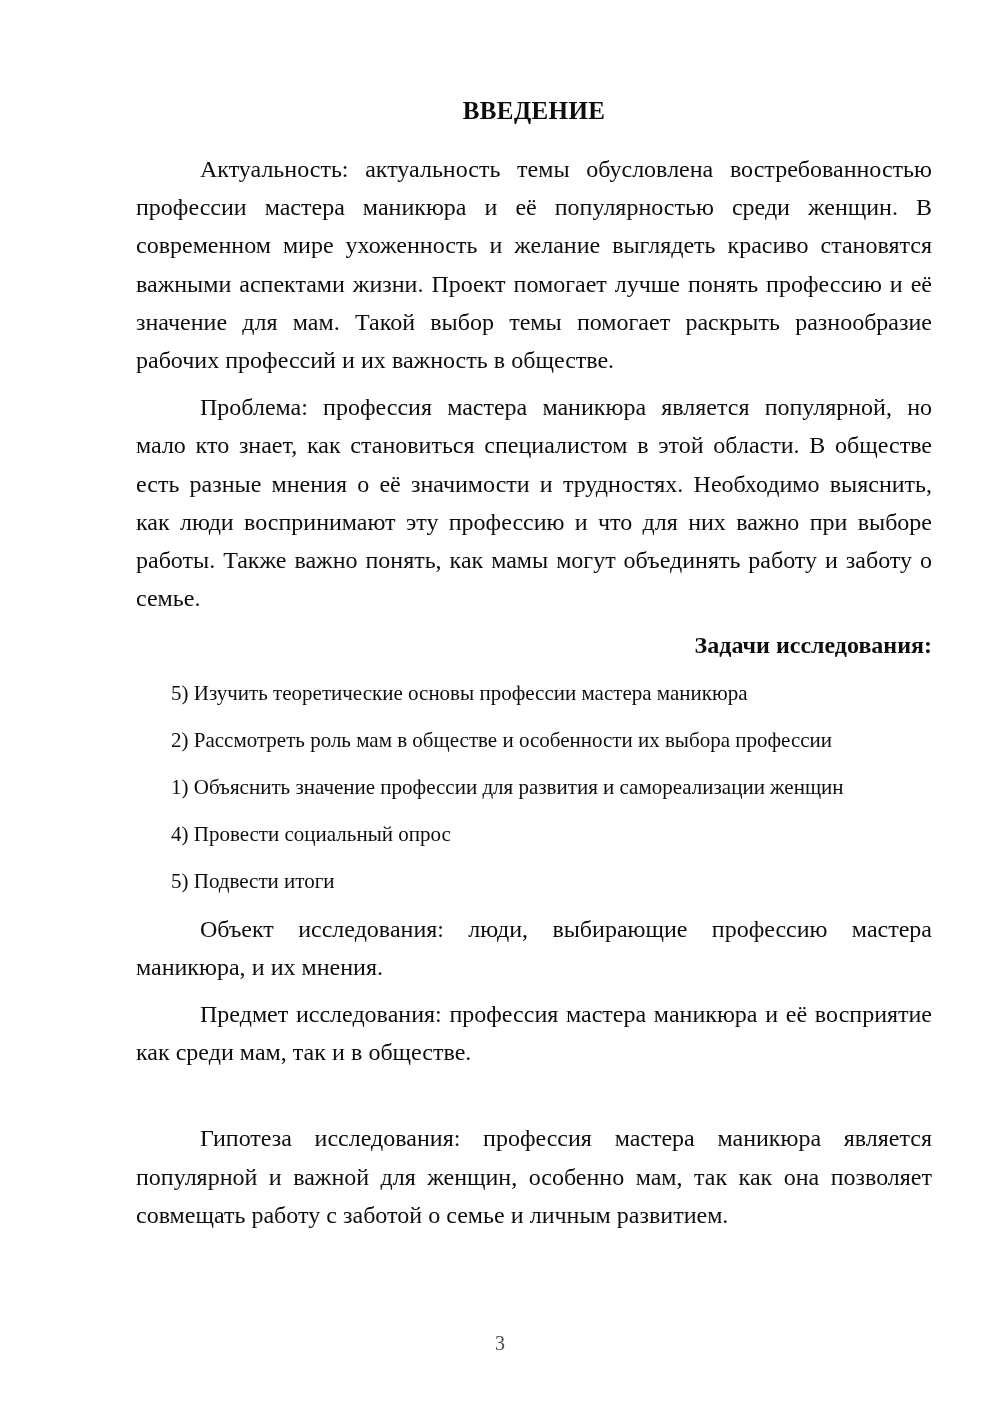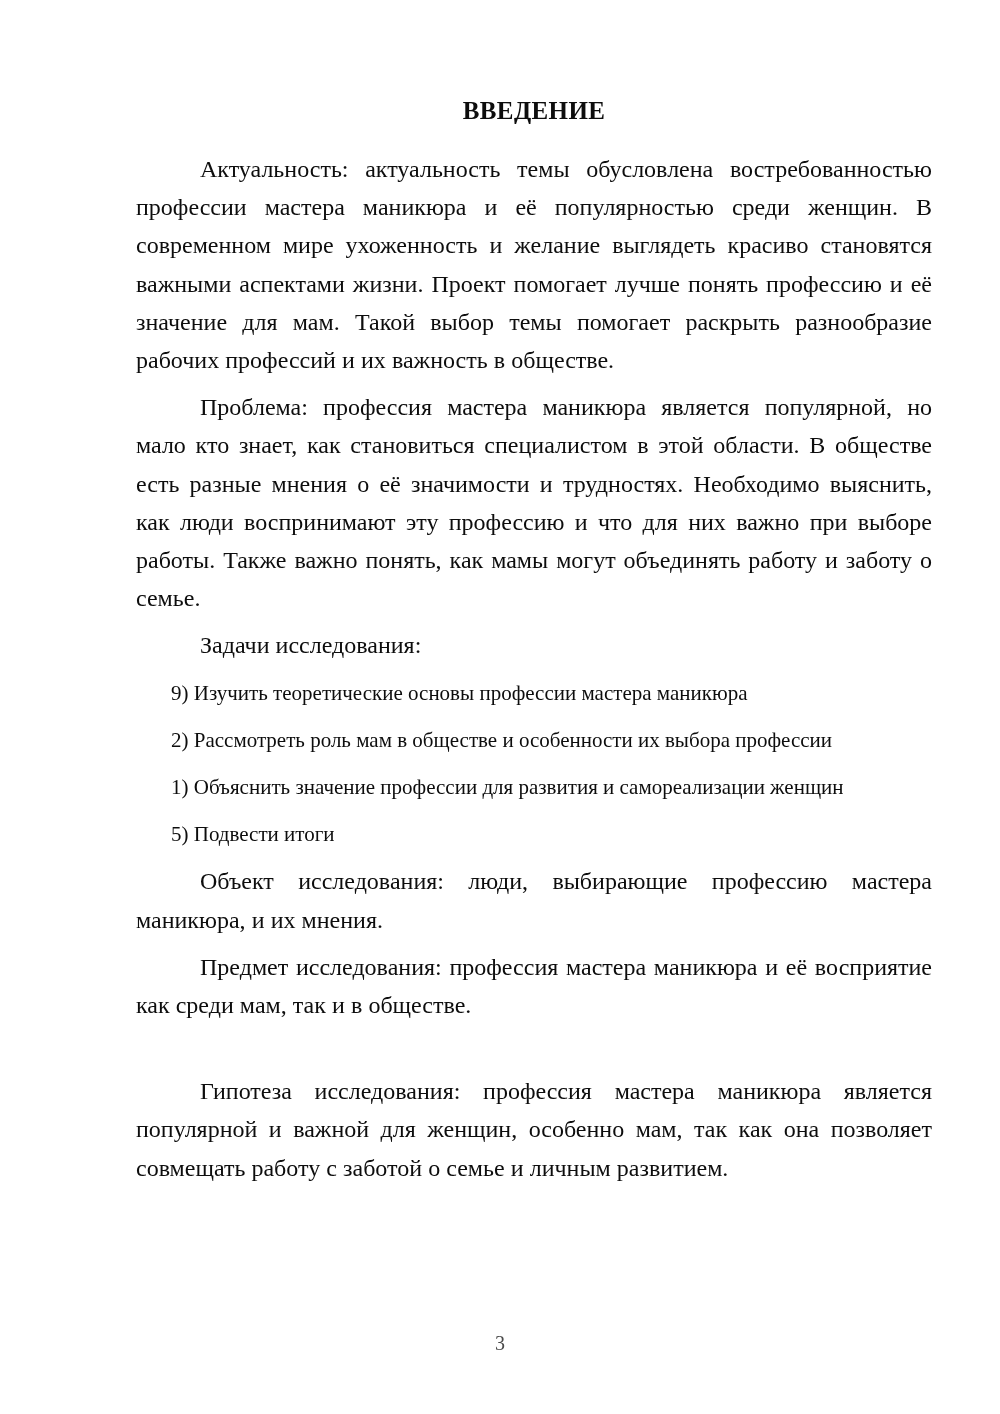--- a/index.html
+++ b/index.html
@@ -64,21 +64,22 @@
     margin: 0 0 9px 0;
     text-indent: 35px;
     hyphens: none;
   }
 
   .list-item.nojustify {
     text-align: left;
   }
 
   .para.nojustify {
-    text-align: left;
+    text-align: right;
+    font-weight: bold;
   }
 
   .page-number {
     position: absolute;
     left: 0;
     right: 0;
     top: 1330px;
     text-align: center;
     font-size: 20px;
     line-height: 26px;
@@ -94,26 +95,27 @@
 
     <h1 class="doc-title">ВВЕДЕНИЕ</h1>
 
     <p class="para">Актуальность: актуальность темы обусловлена востребованностью профессии мастера маникюра и её популярностью среди женщин. В современном мире ухоженность и желание выглядеть красиво становятся важными аспектами жизни. Проект помогает лучше понять профессию и её значение для мам. Такой выбор темы помогает раскрыть разнообразие рабочих профессий и их важность в обществе.</p>
 
     <p class="para">Проблема: профессия мастера маникюра является популярной, но мало кто знает, как становиться специалистом в этой области. В обществе есть разные мнения о её значимости и трудностях. Необходимо выяснить, как люди воспринимают эту профессию и что для них важно при выборе работы. Также важно понять, как мамы могут объединять работу и заботу о семье.</p>
 
 
     <p class="para nojustify">Задачи исследования:</p>
 
-    <p class="list-item nojustify">9) Изучить теоретические основы профессии мастера маникюра</p>
+    <p class="list-item nojustify">5) Изучить теоретические основы профессии мастера маникюра</p>
 
     <p class="list-item">2) Рассмотреть роль мам в обществе и особенности их выбора профессии</p>
 
     <p class="list-item">1) Объяснить значение профессии для развития и самореализации женщин</p>
 
+    <p class="list-item nojustify">4) Провести социальный опрос</p>
 
     <p class="list-item nojustify">5) Подвести итоги</p>
 
     <p class="para">Объект исследования: люди, выбирающие профессию мастера маникюра, и их мнения.</p>
 
     <p class="para">Предмет исследования: профессия мастера маникюра и её восприятие как среди мам, так и в обществе.</p>
 
     <p class="para">Гипотеза исследования: профессия мастера маникюра является популярной и важной для женщин, особенно мам, так как она позволяет совмещать работу с заботой о семье и личным развитием.</p>
 
   </div>

